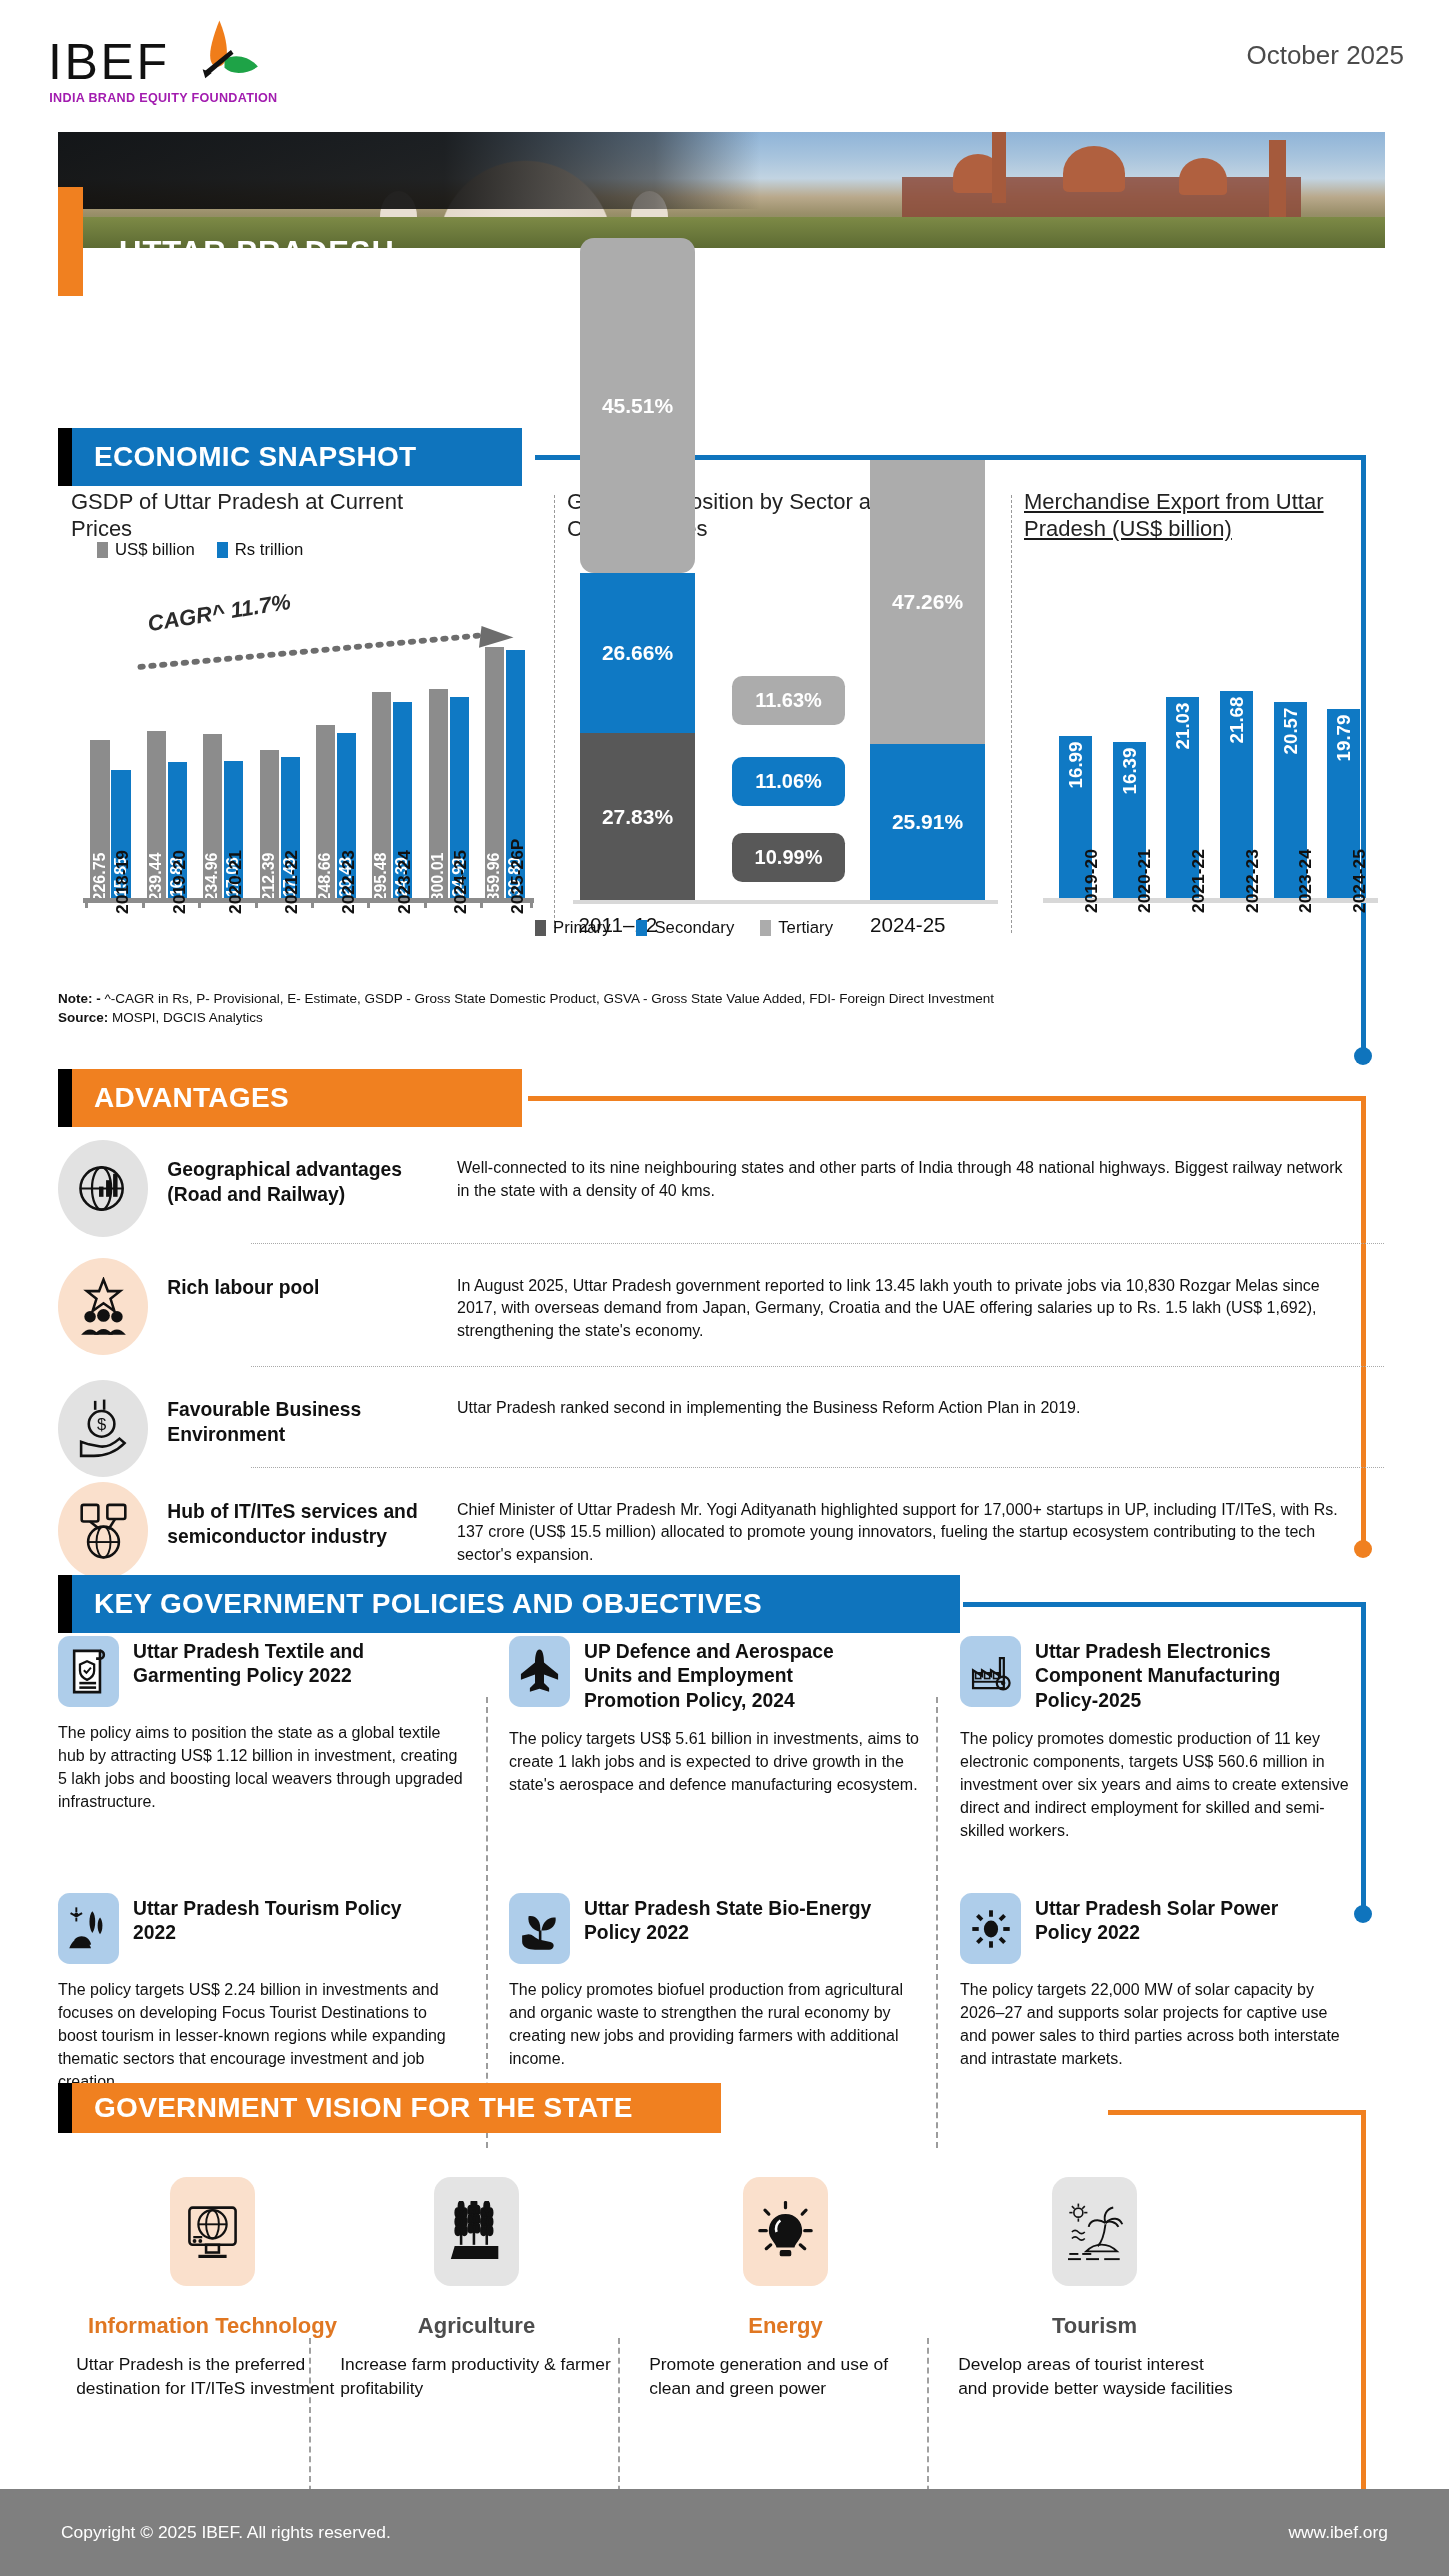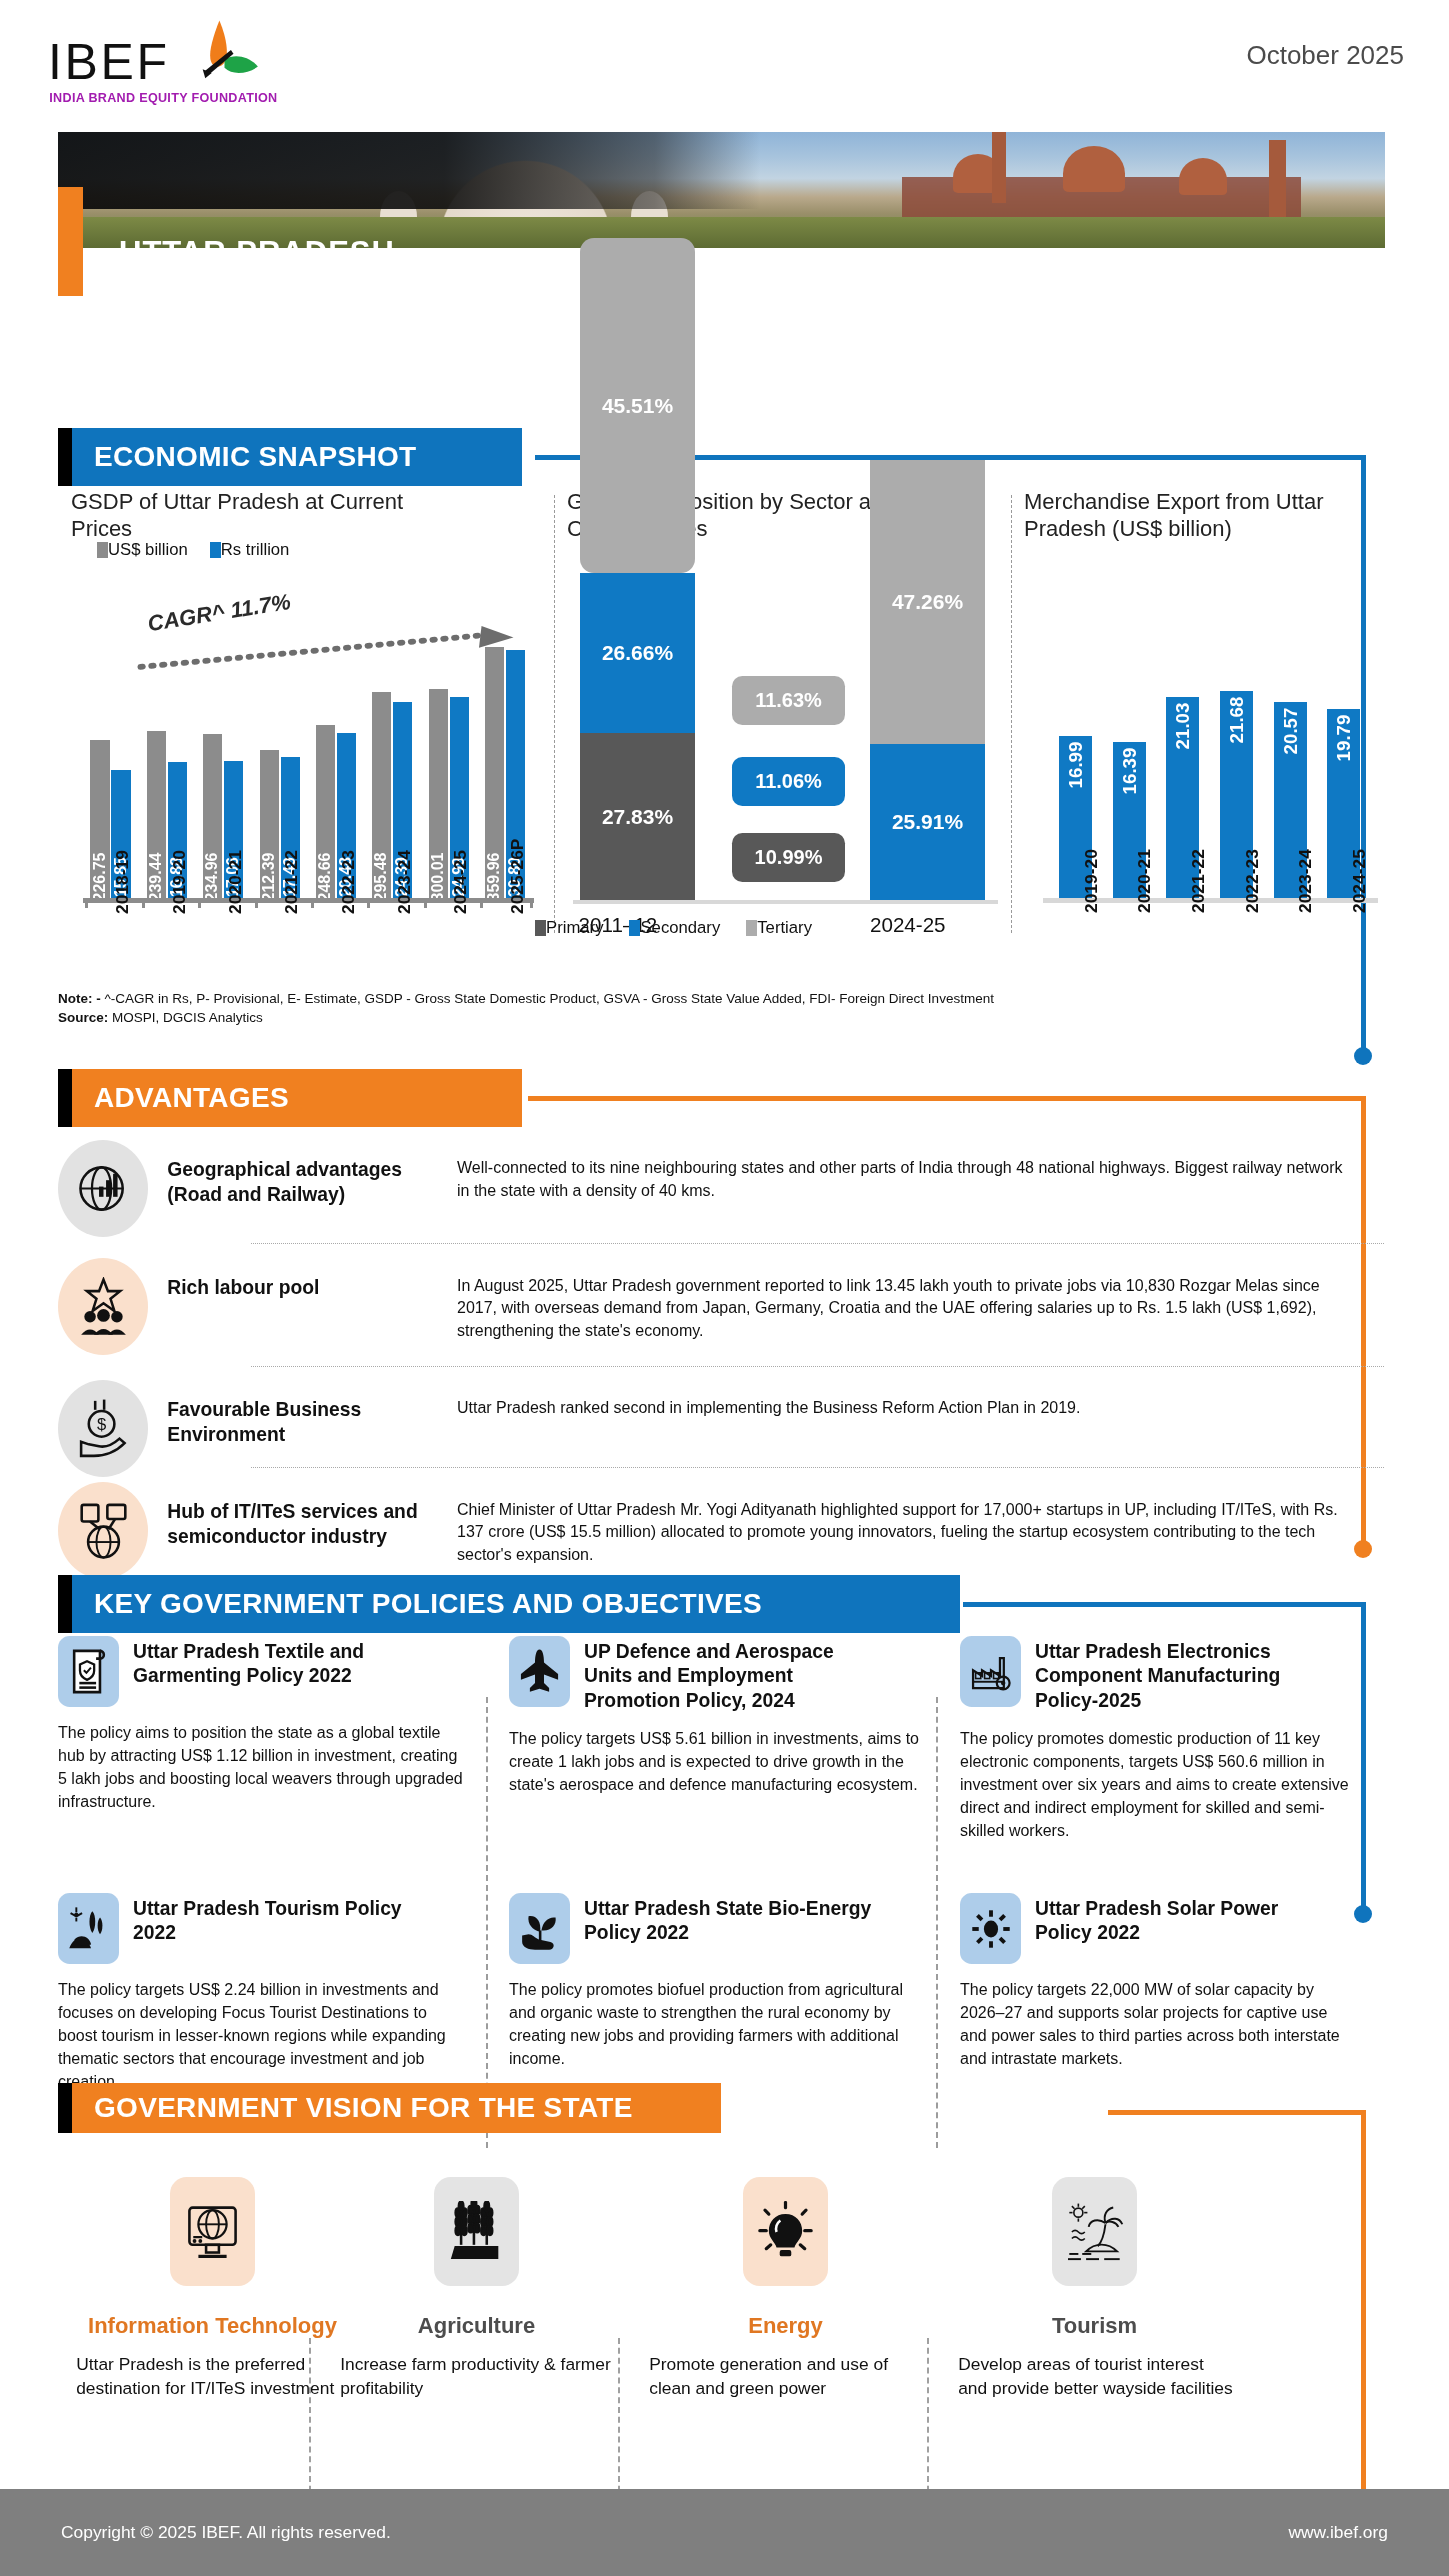--- a/index.html
+++ b/index.html
@@ -56,36 +56,36 @@
   .bar.grey{background:#8c8c8c;left:0;}
   .bar.blue{background:#0f79c4;left:21px;}
   .bval{position:absolute;bottom:5.2px;left:50%;transform:translateX(-50%) rotate(-90deg);transform-origin:center;color:#fff;font-size:16px;font-weight:bold;white-space:nowrap;letter-spacing:0;}
   .bar.grey .bval{bottom:11.6px;}
   .bar.blue .bval{bottom:11.6px;}
   .axis1{position:absolute;left:11.6px;top:409px;width:451px;height:4.5px;background:#8c8c8c;}
   .tick{position:absolute;top:0;width:3.2px;height:10.3px;background:#8c8c8c;}
   .xlab1{position:absolute;top:425px;font-size:17.4px;font-weight:bold;color:#111;transform:rotate(-90deg);transform-origin:left top;white-space:nowrap;}
   .cagr{position:absolute;left:76px;top:111px;font-size:22px;font-weight:bold;font-style:italic;color:#2b2b2b;transform:rotate(-9deg);}
   .legend1{position:absolute;left:97px;top:540px;display:flex;gap:22px;align-items:center;}
-  .lg{display:flex;align-items:center;font-size:16.7px;color:#111;}
+  .lg{display:flex;align-items:center;gap:7px;font-size:16.7px;color:#111;}
   .sw{width:11px;height:16.7px;display:inline-block;}
 
   
   .c2{left:509px;width:444px;}
   .stk{position:absolute;bottom:40px;width:115px;}
   .seg{width:100%;display:flex;align-items:center;justify-content:center;color:#fff;font-size:21px;font-weight:bold;}
   .seg.ter{background:#acacac;}
   .seg.sec{background:#0f79c4;}
   .seg.pri{background:#585858;}
   .base2{position:absolute;left:6.4px;bottom:36px;width:425px;height:4.5px;background:#d8d8d8;}
   .xlab2{position:absolute;bottom:2.6px;font-size:20.6px;color:#111;}
   .pill{position:absolute;left:165px;width:113px;height:49px;border-radius:10.3px;display:flex;align-items:center;justify-content:center;color:#fff;font-size:20px;font-weight:bold;margin-top:36px;}
 
   
-  .c3{left:966px;width:361px;}
+  .c3{left:966px;width:361px;text-decoration:underline;}
   .plot3{position:absolute;left:26px;top:161px;width:322px;height:248px;}
   .bar3{position:absolute;bottom:0;width:33px;background:#0f79c4;}
   .bval3{position:absolute;left:50%;transform:translateX(-50%) rotate(-90deg);color:#fff;font-size:18.7px;font-weight:bold;white-space:nowrap;}
   .base3{position:absolute;left:19.3px;top:409px;width:335px;height:4.5px;background:#d8d8d8;}
   .xlab3{position:absolute;top:424px;font-size:17.4px;font-weight:bold;color:#111;transform:rotate(-90deg);transform-origin:left top;white-space:nowrap;}
 
   .legend2{position:absolute;left:535px;top:918px;display:flex;gap:26px;align-items:center;}
   .note{position:absolute;left:58px;top:989px;font-size:13.5px;line-height:1.42;color:#111;}
   .note b{font-weight:bold;}
 

